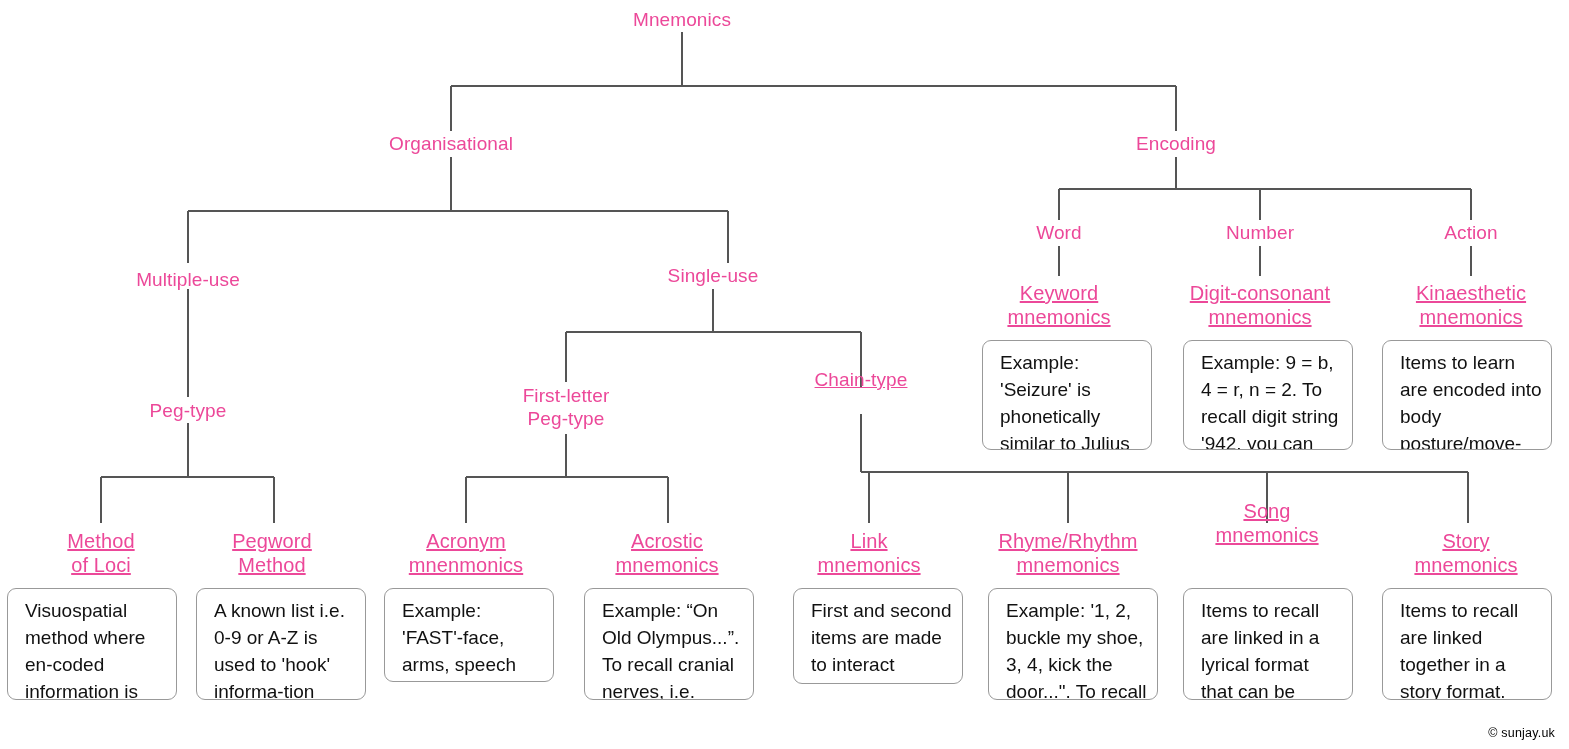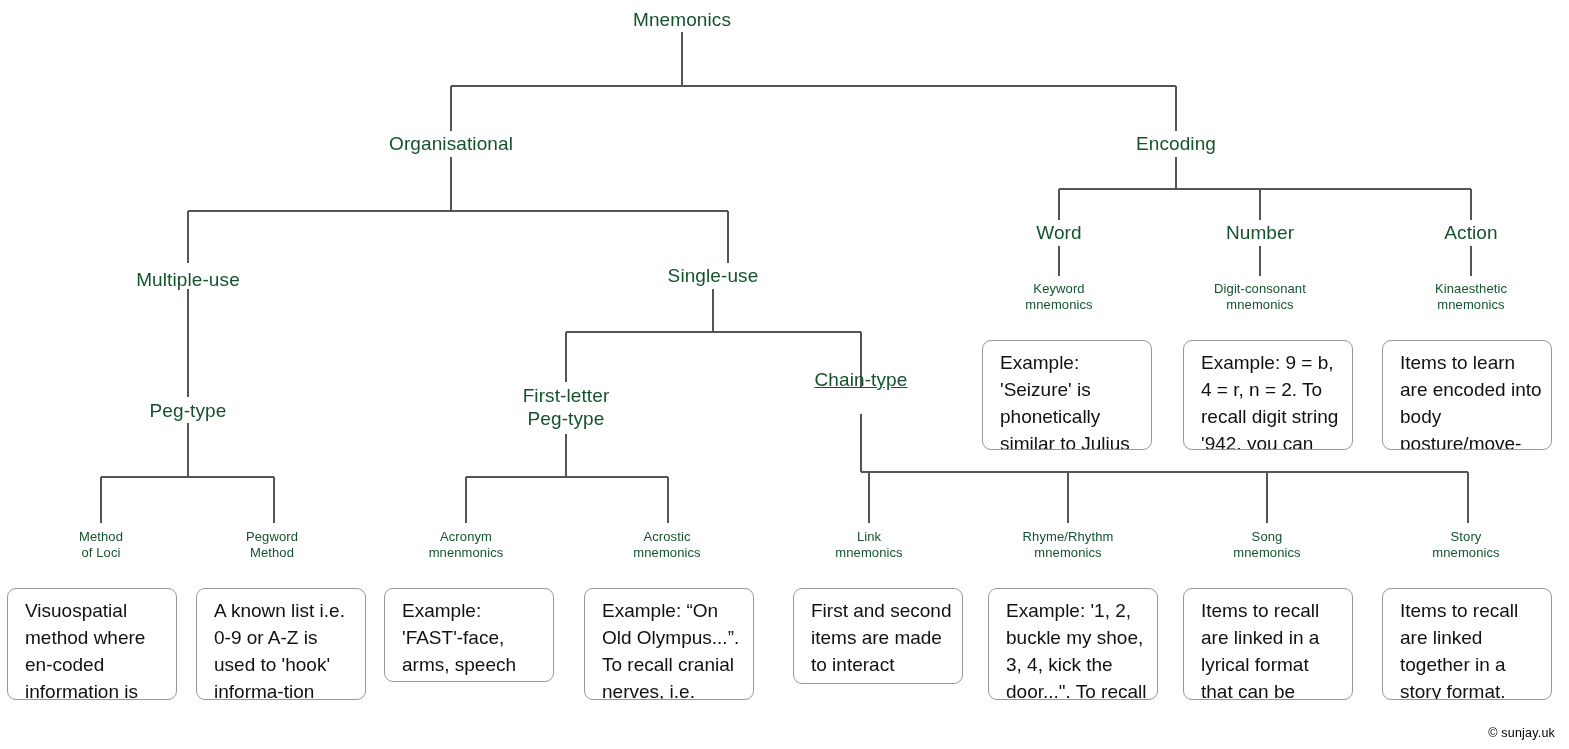--- a/index.html
+++ b/index.html
@@ -32,28 +32,28 @@
     stroke: #555555;
     stroke-width: 1.15;
     shape-rendering: crispEdges;
   }
   
   .node {
     position: absolute;
     text-align: center;
     line-height: 1.22;
     white-space: pre-line;
-    color: #14532d;
+    color: #ec4899;
     letter-spacing: 0.1px;
   }
   .node-lvl0 { font-size: 19px; }
   .node-lvl1 { font-size: 19px; }
   .node-lvl2 { font-size: 19px; }
   .node-lvl3 { font-size: 19px; }
-  .node-leaf { font-size: 13px; }
+  .node-leaf { font-size: 20px; text-decoration: underline; }
   
   .descbox {
     position: absolute;
     box-sizing: border-box;
     border: 1px solid #999999;
     border-radius: 9px;
     background: #ffffff;
     padding: 9px 9px 8px 17px;
     font-size: 19px;
     line-height: 1.42;
@@ -166,21 +166,21 @@
 
   <div class="node node-leaf" style="left:567px; top:529px; width:200px;">Acrostic
 mnemonics</div>
 
   <div class="node node-leaf" style="left:769px; top:529px; width:200px;">Link
 mnemonics</div>
 
   <div class="node node-leaf" style="left:968px; top:529px; width:200px;">Rhyme/Rhythm
 mnemonics</div>
 
-  <div class="node node-leaf" style="left:1167px; top:529px; width:200px;">Song
+  <div class="node node-leaf" style="left:1167px; top:499px; width:200px;">Song
 mnemonics</div>
 
   <div class="node node-leaf" style="left:1366px; top:529px; width:200px;">Story
 mnemonics</div>
 
   <div class="descbox" style="left:982px; top:340px; width:170px; height:110px;">Example: 'Seizure' is phonetically similar to Julius 'Caesar', the Roman General</div>
 
   <div class="descbox" style="left:1183px; top:340px; width:170px; height:110px;">Example: 9 = b, 4 = r, n = 2. To recall digit string '942, you can make the word 'brain'</div>
 
   <div class="descbox" style="left:1382px; top:340px; width:170px; height:110px;">Items to learn are encoded into body posture/move-ments, e.g. search 'Myotome dance'</div>

